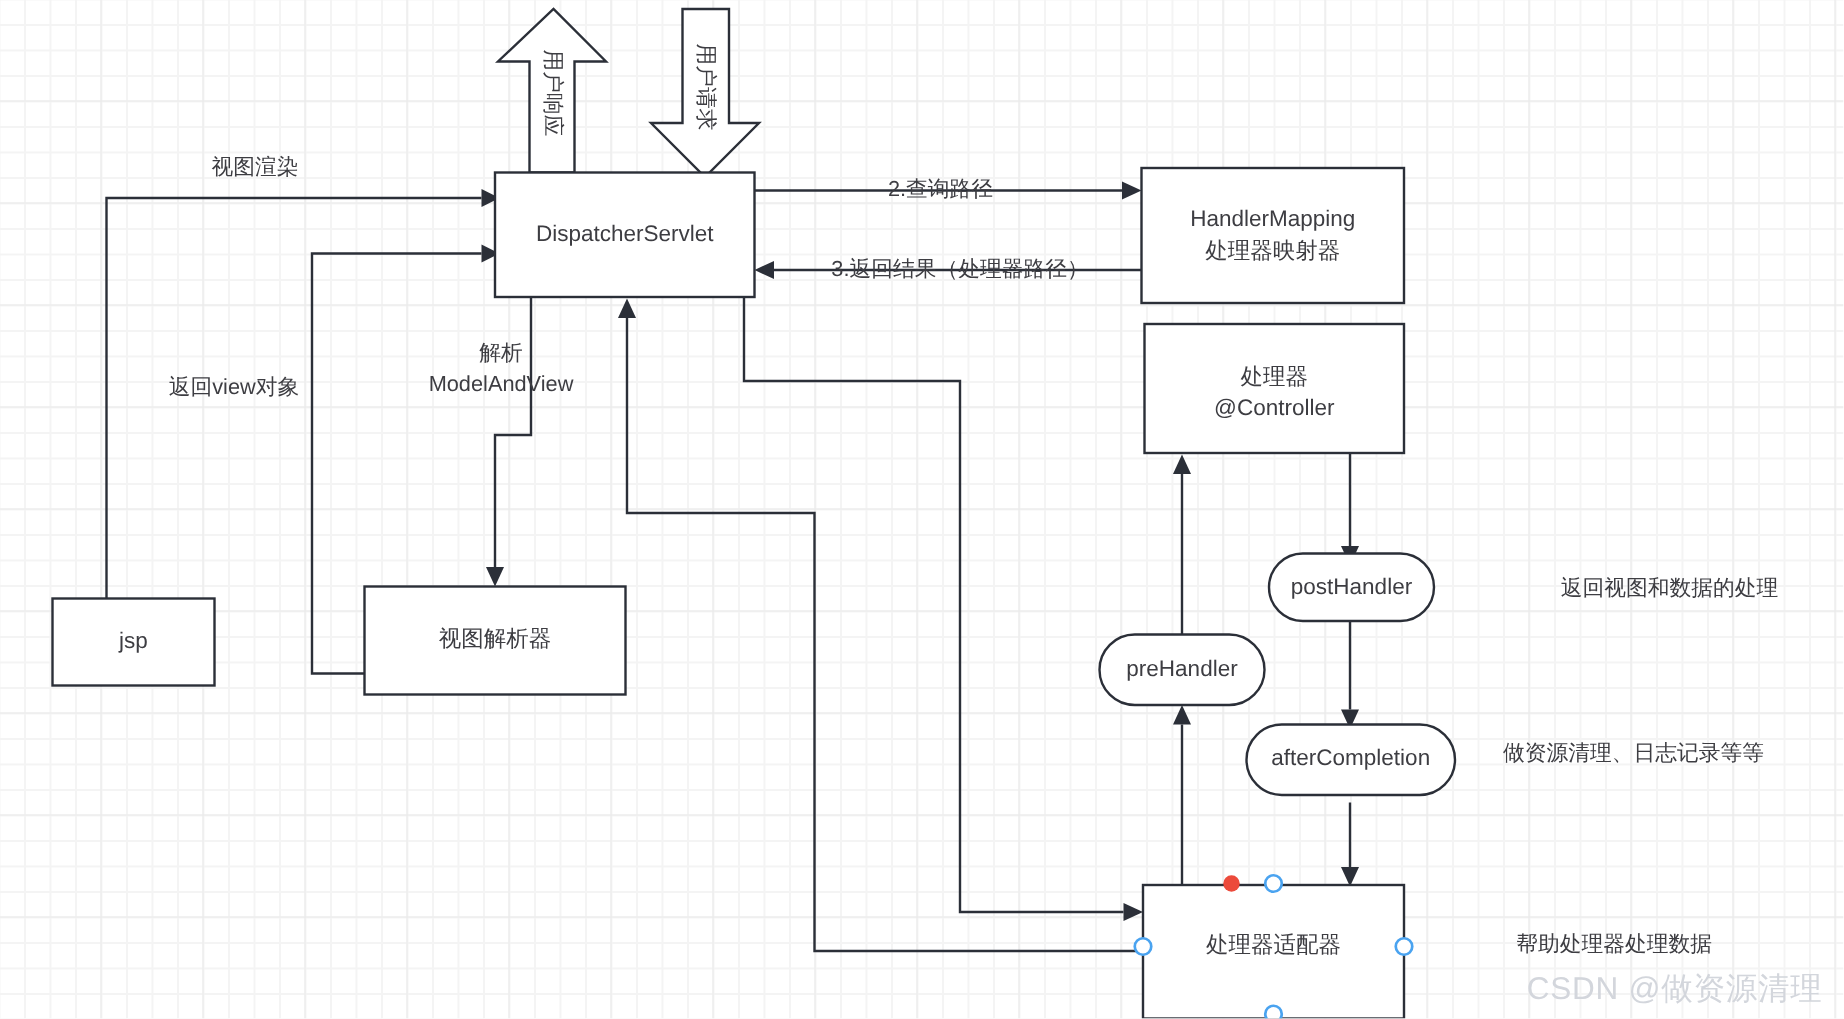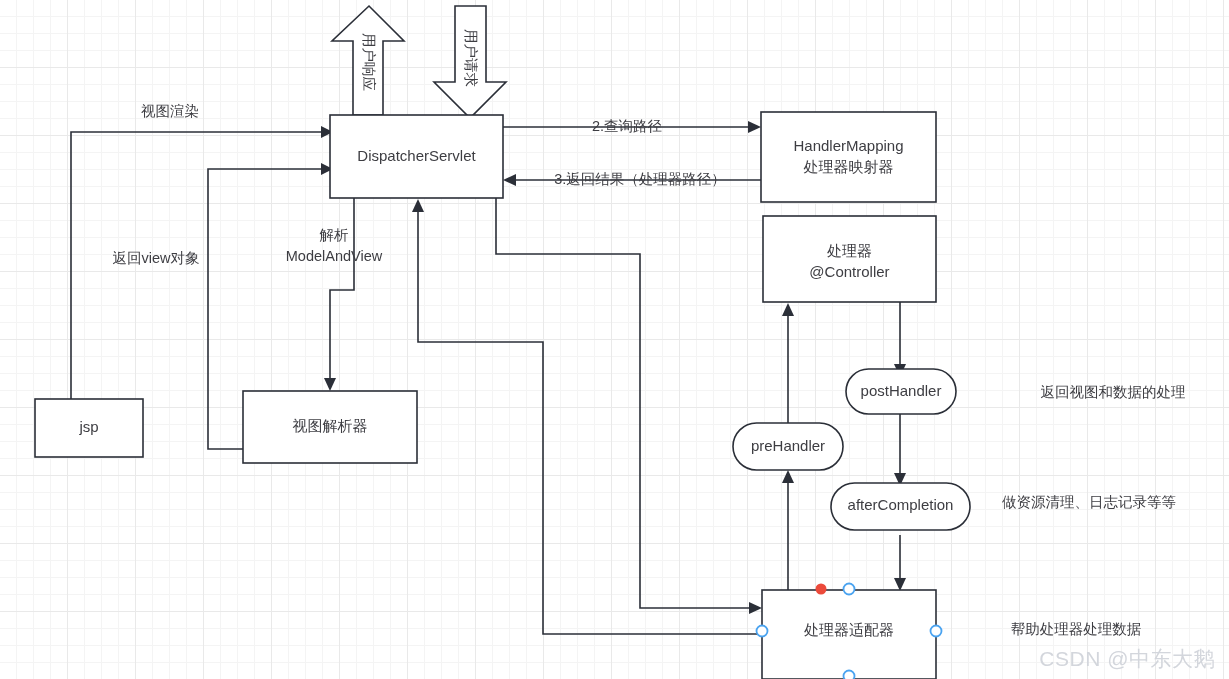--- a/index.html
+++ b/index.html
@@ -236,15 +236,15 @@
     <text class="edge-label" x="334" y="257">ModelAndView</text>
 
     <text class="note-label" x="1113" y="393">返回视图和数据的处理</text>
 
     <text class="note-label" x="1089" y="503">做资源清理、日志记录等等</text>
 
     <text class="note-label" x="1076" y="630">帮助处理器处理数据</text>
 
   </svg>
 
-  <div class="watermark">CSDN @中东大鹅</div>
+  <div class="watermark">CSDN @做资源清理</div>
 
 </div>
 
 </body></html>

